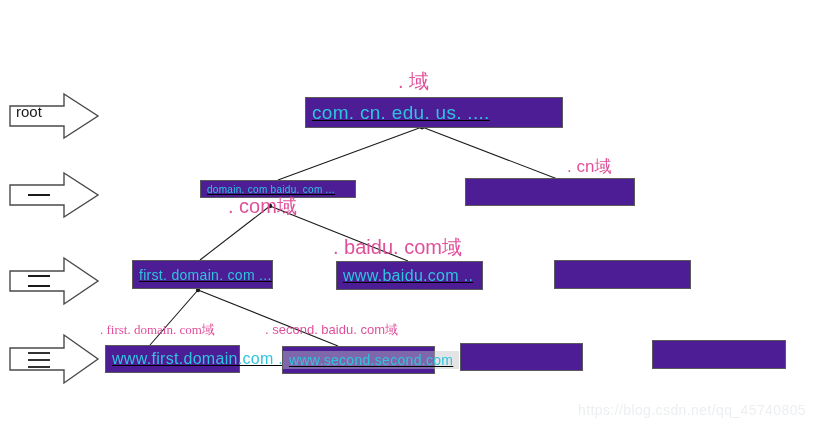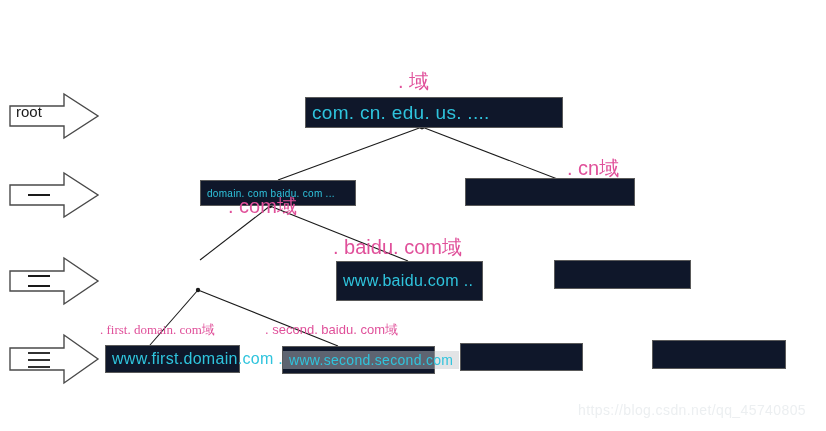--- a/index.html
+++ b/index.html
@@ -29,25 +29,26 @@
     font-family: "Liberation Sans", sans-serif;
     font-size: 15px;
     color: #1a1a1a;
     white-space: nowrap;
     text-align: right;
   }
   .node-box {
     position: absolute;
     box-sizing: border-box;
     border: 1.5px solid #5a5a5a;
-    background: #0f172a;
+    background: #4c1d95;
     display: flex;
     align-items: center;
     overflow: visible;
     white-space: nowrap;
+    text-decoration: underline;
   }
   .node-text {
     font-family: "Liberation Sans", sans-serif;
     color: #2fc4dd;
     white-space: nowrap;
     padding-left: 6px;
     letter-spacing: 0.3px;
   }
   .node-text.tiny { font-size: 10px; }
   .node-text.small { font-size: 14px; }
@@ -57,21 +58,21 @@
     background: rgba(190,196,200,0.45);
     padding: 1px 6px;
   }
   .zone-label {
     position: absolute;
     font-family: "Liberation Sans", sans-serif;
     color: #e0509a;
     white-space: nowrap;
   }
   .zone-label.lg { font-size: 20px; }
-  .zone-label.md { font-size: 20px; }
+  .zone-label.md { font-size: 17px; }
   .zone-label.sm { font-size: 13px; }
   .watermark {
     position: absolute;
     font-family: "Liberation Sans", sans-serif;
     font-size: 14px;
     color: #eceff1;
     white-space: nowrap;
     letter-spacing: 0.4px;
   }
 </style>
@@ -107,40 +108,43 @@
   </div>
   <div class="zone-label lg" style="left:398px; top:68px;">. 域</div>
 
   <div class="arrow-wrap" style="left:8px; top:170px;">
     <svg width="92" height="50" viewBox="0 0 92 50" xmlns="http://www.w3.org/2000/svg">
       <path d="M2 15 L56 15 L56 3 L90 25 L56 47 L56 35 L2 35 Z" fill="#ffffff" stroke="#4a4a4a" stroke-width="1.4" stroke-linejoin="miter"></path>
       <line x1="20" y1="25" x2="42" y2="25" stroke="#1a1a1a" stroke-width="2"></line>
     </svg>
   </div>
 
-  <div class="node-box" style="left:200px; top:180px; width:156px; height:26px;">
+  <div class="node-box" style="left:200px; top:180px; width:156px; height:18px;">
     <span class="node-text tiny">domain. com  baidu. com ...</span>
   </div>
   <div class="zone-label lg" style="left:228px; top:152px;margin-top:41px;">. com域</div>
 
   <div class="node-box" style="left:465px; top:178px; width:170px; height:28px;">
     <span class="node-text small"></span>
   </div>
   <div class="zone-label md" style="left:567px; top:155px;">. cn域</div>
 
   <div class="arrow-wrap" style="left:8px; top:255px;">
     <svg width="92" height="52" viewBox="0 0 92 52" xmlns="http://www.w3.org/2000/svg">
       <path d="M2 16 L56 16 L56 3 L90 26 L56 49 L56 36 L2 36 Z" fill="#ffffff" stroke="#4a4a4a" stroke-width="1.4" stroke-linejoin="miter"></path>
       <line x1="20" y1="21" x2="42" y2="21" stroke="#1a1a1a" stroke-width="2"></line>
       <line x1="20" y1="31" x2="42" y2="31" stroke="#1a1a1a" stroke-width="2"></line>
     </svg>
   </div>
 
+  <div class="node-box" style="left:132px; top:260px; width:141px; height:29px;">
+    <span class="node-text small">first. domain. com ...</span>
+  </div>
 
-  <div class="node-box" style="left:336px; top:261px; width:147px; height:40px;">
+  <div class="node-box" style="left:336px; top:261px; width:147px; height:29px;">
     <span class="node-text med">www.baidu.com ..</span>
   </div>
   <div class="zone-label lg" style="left:333px; top:234px;">. baidu. com域</div>
 
   <div class="node-box" style="left:554px; top:260px; width:137px; height:29px;">
     <span class="node-text small"></span>
   </div>
 
   <div class="arrow-wrap" style="left:8px; top:332px;">
     <svg width="92" height="54" viewBox="0 0 92 54" xmlns="http://www.w3.org/2000/svg">

